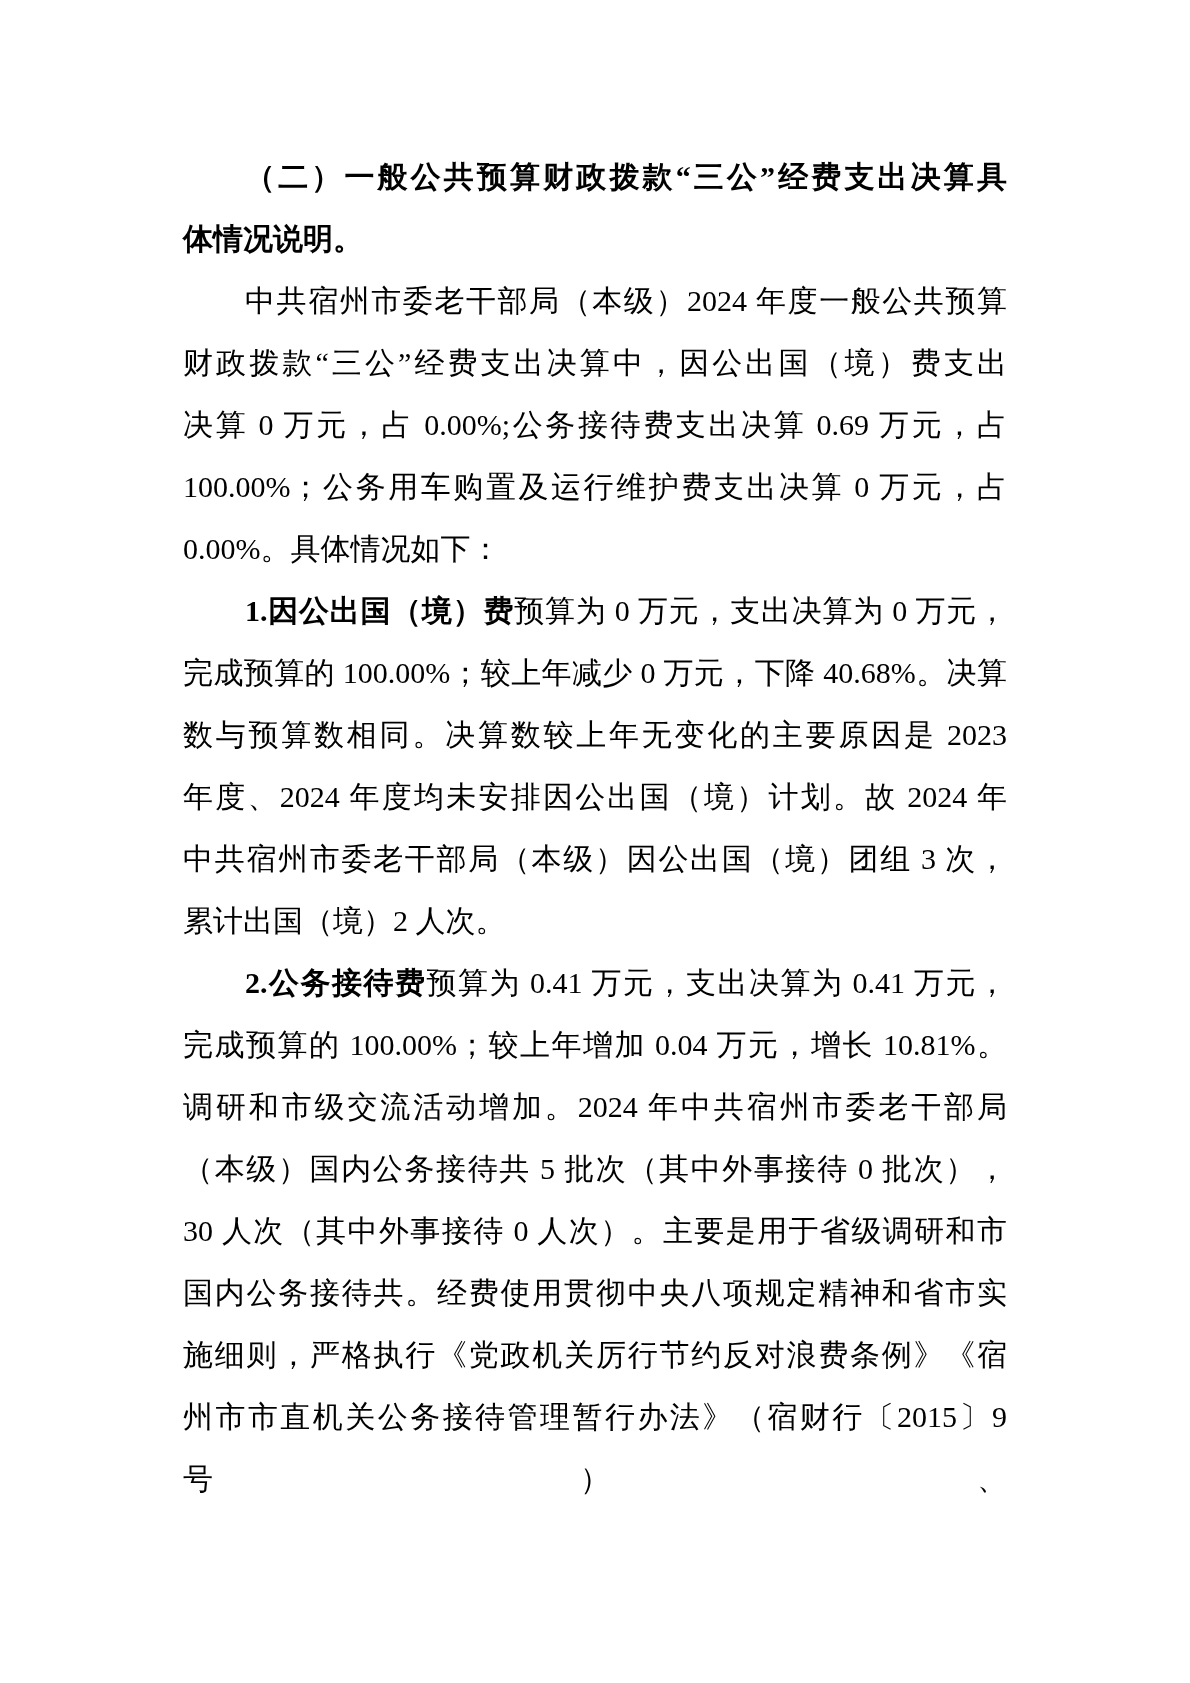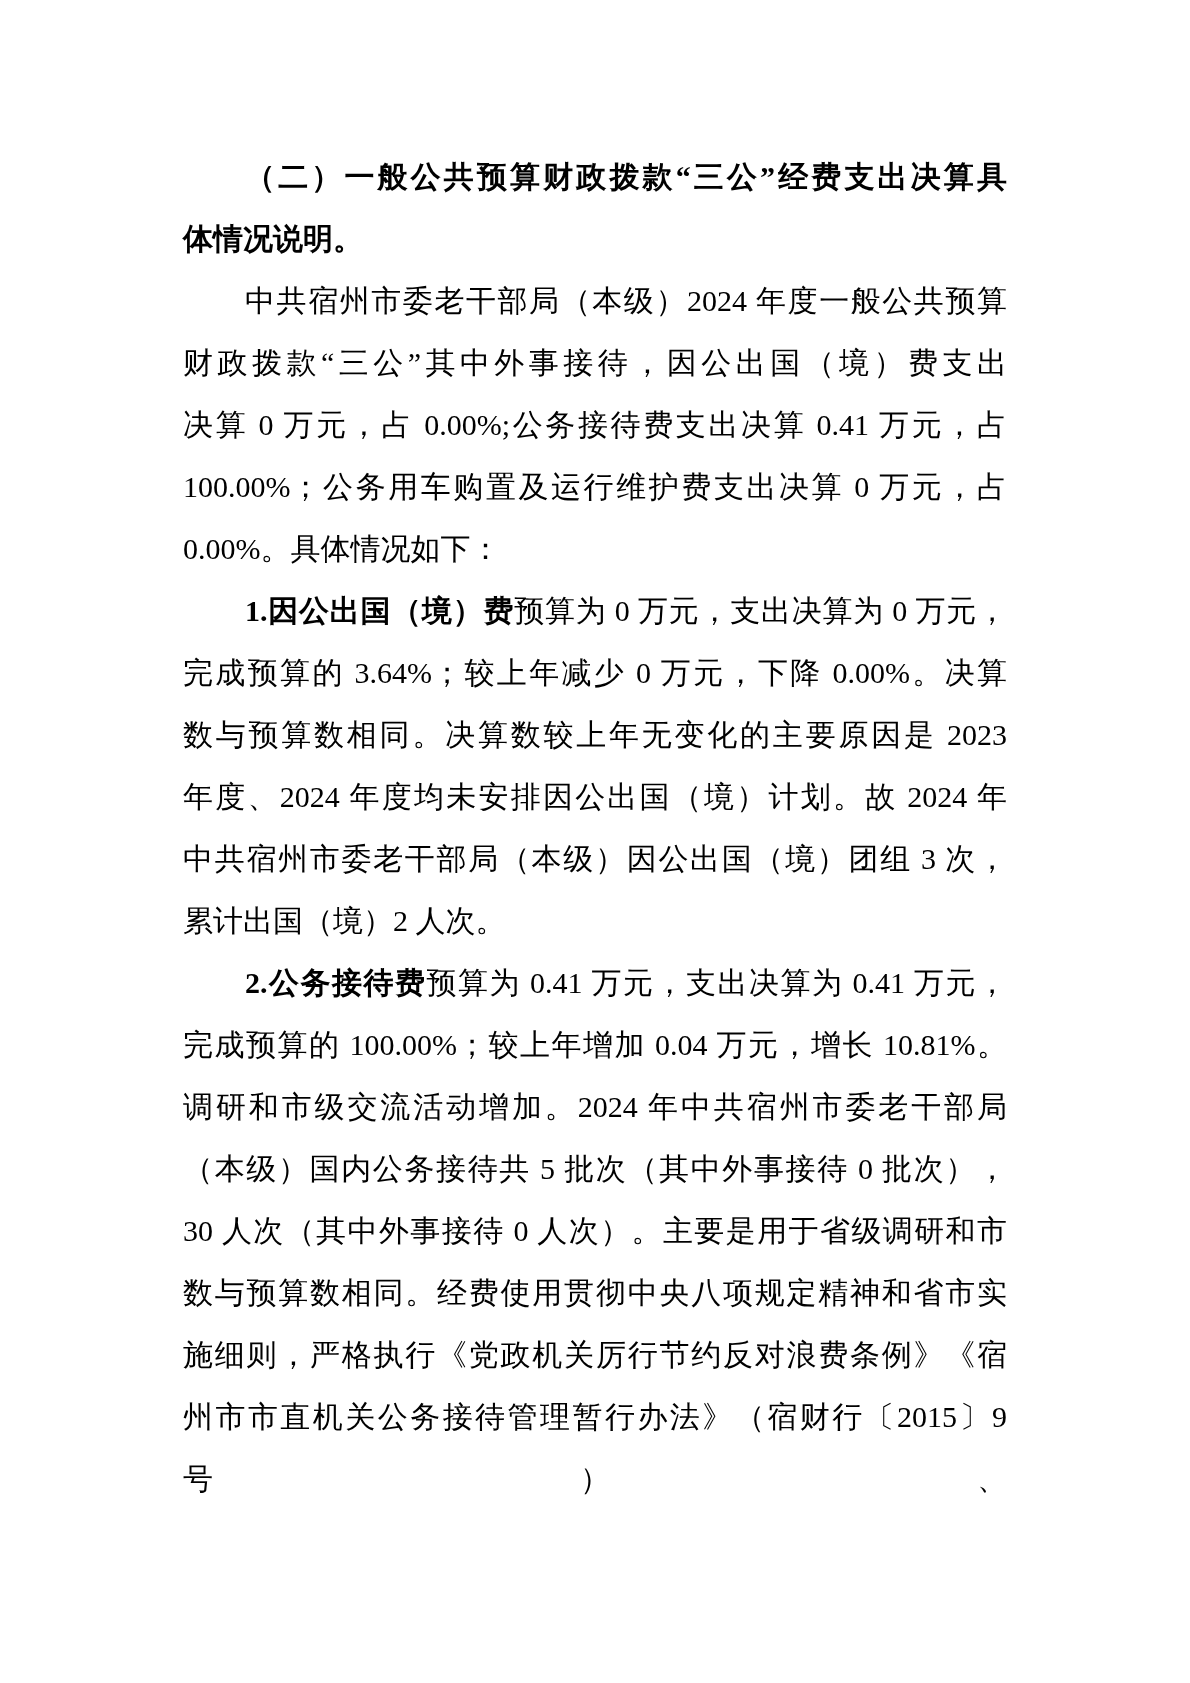--- a/index.html
+++ b/index.html
@@ -43,31 +43,31 @@
     font-weight: 700;
   }
 </style>
 </head>
 <body>
 
 <div class="doc-body" style="background: rgb(255, 255, 255); color: rgb(0, 0, 0);">
     <div class="line indent"><span class="seg b">（二）一般公共预算财政拨款“三公”经费支出决算具</span></div>
     <div class="line no-justify"><span class="seg b">体情况说明。</span></div>
     <div class="line indent"><span class="seg">中共宿州市委老干部局（本级）2024 年度一般公共预算</span></div>
-    <div class="line"><span class="seg">财政拨款“三公”其中外事接待，因公出国（境）费支出</span></div>
-    <div class="line"><span class="seg">决算 0 万元，占 0.00%;公务接待费支出决算 0.41 万元，占</span></div>
+    <div class="line"><span class="seg">财政拨款“三公”经费支出决算中，因公出国（境）费支出</span></div>
+    <div class="line"><span class="seg">决算 0 万元，占 0.00%;公务接待费支出决算 0.69 万元，占</span></div>
     <div class="line"><span class="seg">100.00%；公务用车购置及运行维护费支出决算 0 万元，占</span></div>
     <div class="line no-justify"><span class="seg">0.00%。具体情况如下：</span></div>
     <div class="line indent"><span class="seg b">1.因公出国（境）费</span><span class="seg">预算为 0 万元，支出决算为 0 万元，</span></div>
-    <div class="line"><span class="seg">完成预算的 3.64%；较上年减少 0 万元，下降 0.00%。决算</span></div>
+    <div class="line"><span class="seg">完成预算的 100.00%；较上年减少 0 万元，下降 40.68%。决算</span></div>
     <div class="line"><span class="seg">数与预算数相同。决算数较上年无变化的主要原因是 2023</span></div>
     <div class="line"><span class="seg">年度、2024 年度均未安排因公出国（境）计划。故 2024 年</span></div>
     <div class="line"><span class="seg">中共宿州市委老干部局（本级）因公出国（境）团组 3 次，</span></div>
     <div class="line no-justify"><span class="seg">累计出国（境）2 人次。</span></div>
     <div class="line indent"><span class="seg b">2.公务接待费</span><span class="seg">预算为 0.41 万元，支出决算为 0.41 万元，</span></div>
     <div class="line"><span class="seg">完成预算的 100.00%；较上年增加 0.04 万元，增长 10.81%。</span></div>
     <div class="line"><span class="seg">调研和市级交流活动增加。2024 年中共宿州市委老干部局</span></div>
     <div class="line"><span class="seg">（本级）国内公务接待共 5 批次（其中外事接待 0 批次），</span></div>
     <div class="line"><span class="seg">30 人次（其中外事接待 0 人次）。主要是用于省级调研和市</span></div>
-    <div class="line"><span class="seg">数与预算数相同。经费使用贯彻中央八项规定精神和省市实</span></div>
+    <div class="line"><span class="seg">国内公务接待共。经费使用贯彻中央八项规定精神和省市实</span></div>
     <div class="line"><span class="seg">施细则，严格执行《党政机关厉行节约反对浪费条例》《宿</span></div>
     <div class="line"><span class="seg">州市市直机关公务接待管理暂行办法》（宿财行〔2015〕9 号）、</span></div>
   </div>
 
 </body></html>

